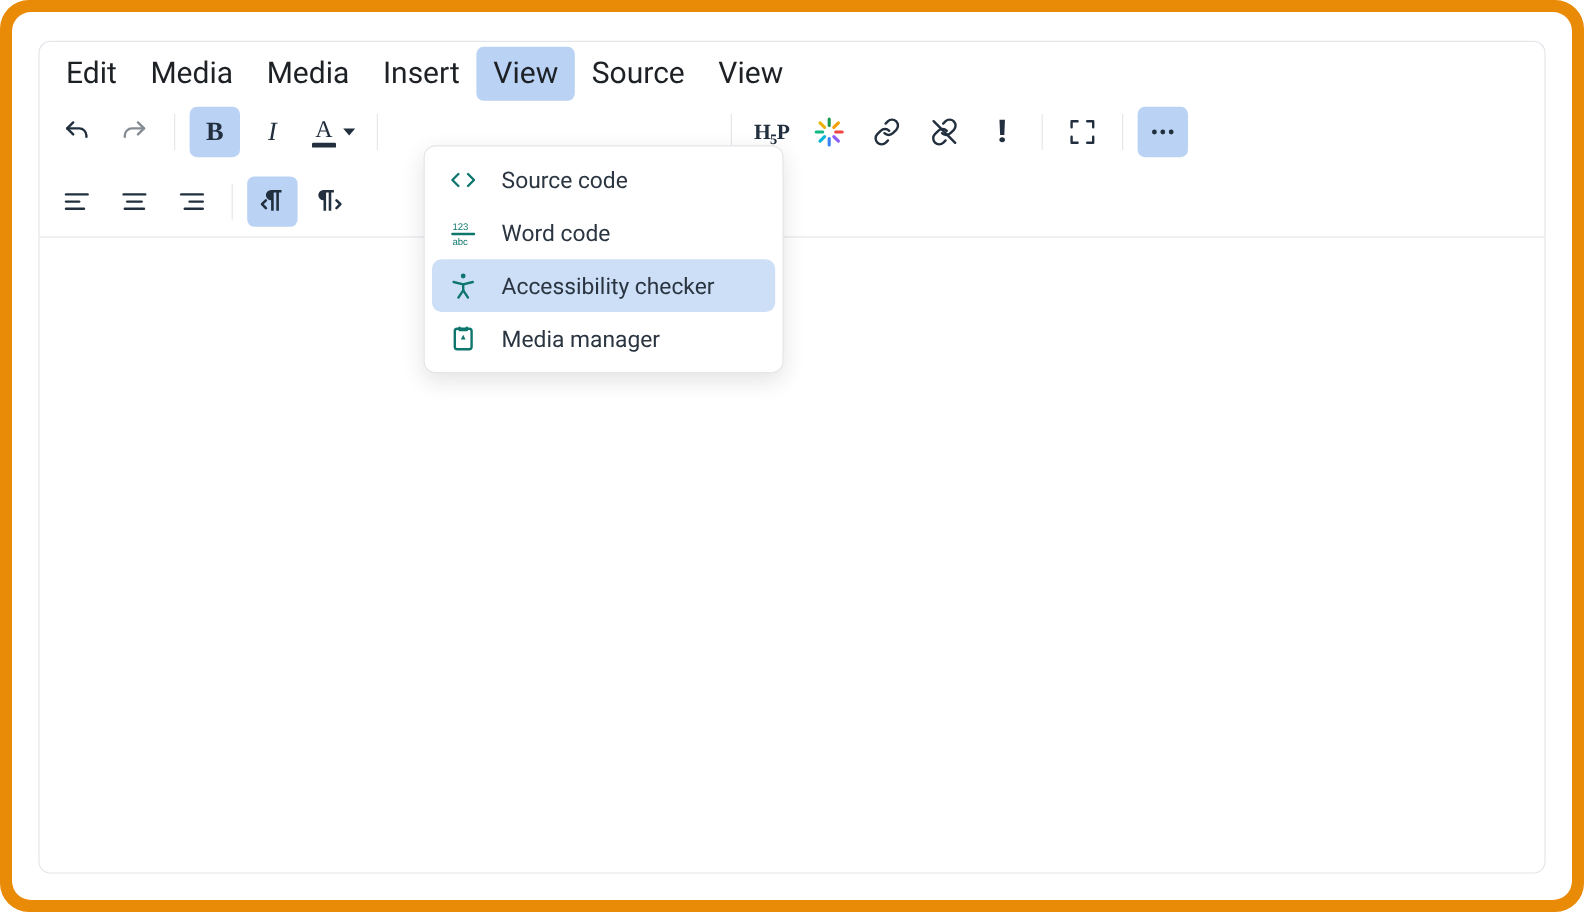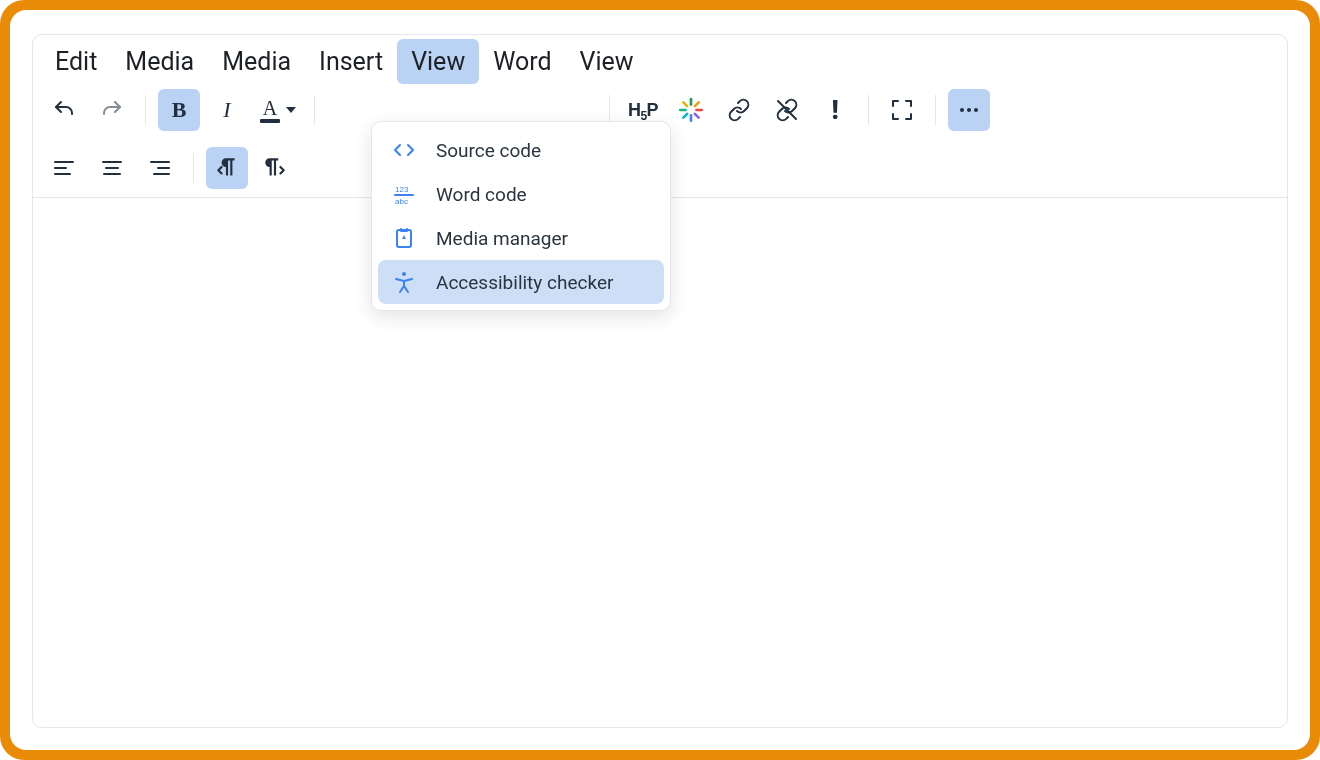--- a/index.html
+++ b/index.html
@@ -64,67 +64,67 @@
   .tbar-btn.faded { color: #222f3e; opacity: .55; }
   .sep-line {
     width: 1px; height: 30px; background: #e4e6ea; margin: 0 6px;
   }
   .svg { display:block; }
   .svg-stroke { fill:none; stroke:currentColor; stroke-width:2; stroke-linecap:round; stroke-linejoin:round; }
   .svg-fill { fill: currentColor; }
   .font-underline-bar { height:4px; background:#222f3e; border-radius:1px; margin-top:1px;}
   .txt-bold { font-weight:800; font-size:22px; font-family:Georgia, serif; }
   .txt-italic { font-style:italic; font-size:22px; font-family:Georgia, serif;}
-  .txt-h5p { font-weight:900; font-size:18px; letter-spacing:-0.5px; font-family: Liberation Sans, sans-serif; position:relative;}
+  .txt-h5p { font-weight:900; font-size:18px; letter-spacing:-0.5px; font-family: Liberation Serif, serif; position:relative;}
   .txt-h5p .sub { font-size:12px; position:relative; top:4px;}
   .caret-down { width:0;height:0; border-left:5px solid transparent; border-right:5px solid transparent; border-top:6px solid currentColor; margin-left:4px;}
   
   .content-area {
     padding: 12px 18px;
     height: calc(100% - 46px - 52px - 52px);
     overflow: auto;
   }
   
   .dropdown {
     position: absolute;
     top: 86px;
-    left: 338px;
+    left: 320px;
     width: 300px;
     background: #fff;
     border: 1px solid #e4e6ea;
     border-radius: 10px;
     box-shadow: 0 6px 18px rgba(30,35,45,.12);
     padding: 6px;
     z-index: 100;
   }
   .dd-item {
     display: flex; align-items: center; gap: 18px;
     padding: 10px 12px;
     border-radius: 8px;
     font-size: 19px;
     color: #2a3541;
   }
   .dd-item.highlight { background: #cddff7; }
-  .dd-icon { width: 28px; display:flex; align-items:flex-start; justify-content:center; color:#3b82f6;}
+  .dd-icon { width: 28px; display:flex; align-items:flex-start; justify-content:center; color:#0f766e;}
   .dd-icon .svg { width:24px; height:24px; }
 </style>
 </head>
 <body>
 
 <div class="orange-frame">
   <div class="inner">
     <div class="editor-card">
 
       <div class="menubar">
         <div class="menu-item">Edit</div>
         <div class="menu-item">Media</div>
         <div class="menu-item">Media</div>
         <div class="menu-item">Insert</div>
         <div class="menu-item active">View</div>
-        <div class="menu-item">Word</div>
+        <div class="menu-item">Source</div>
         <div class="menu-item">View</div>
       </div>
 
       <div class="toolbar-row first">
         <div class="tbar-btn">
           <span>
             <svg class="svg" width="24" height="24" viewBox="0 0 24 24">
                 <path class="svg-stroke" d="M9 14l-5-5 5-5"></path>
                 <path class="svg-stroke" d="M4 9h10a6 6 0 0 1 6 6v1"></path>
               </svg>
@@ -283,39 +283,39 @@
         <div class="dd-item">
           <span class="dd-icon">
             <svg class="svg" viewBox="0 0 24 24">
                 <text x="3" y="10" font-size="8" fill="currentColor" font-family="Arial">123</text>
                 <line class="svg-stroke" x1="3" y1="13" x2="21" y2="13"></line>
                 <text x="3" y="22" font-size="8" fill="currentColor" font-family="Arial">abc</text>
               </svg>
           </span>
           <span>Word code</span>
         </div>
-        <div class="dd-item">
-          <span class="dd-icon">
-            <svg class="svg" viewBox="0 0 24 24">
-                <rect class="svg-stroke" x="5" y="4" width="14" height="17" rx="2"></rect>
-                <path class="svg-stroke" d="M9 3v2h6V3"></path>
-                <path class="svg-fill" d="M12 9l2 4h-4z"></path>
-              </svg>
-          </span>
-          <span>Media manager</span>
-        </div>
         <div class="dd-item highlight">
           <span class="dd-icon">
             <svg class="svg" viewBox="0 0 24 24">
                 <circle class="svg-fill" cx="12" cy="4" r="2"></circle>
                 <path class="svg-stroke" d="M4 9l8 2 8-2"></path>
                 <path class="svg-stroke" d="M12 11v5"></path>
                 <path class="svg-stroke" d="M12 16l-4 6"></path>
                 <path class="svg-stroke" d="M12 16l4 6"></path>
               </svg>
           </span>
           <span>Accessibility checker</span>
         </div>
+        <div class="dd-item">
+          <span class="dd-icon">
+            <svg class="svg" viewBox="0 0 24 24">
+                <rect class="svg-stroke" x="5" y="4" width="14" height="17" rx="2"></rect>
+                <path class="svg-stroke" d="M9 3v2h6V3"></path>
+                <path class="svg-fill" d="M12 9l2 4h-4z"></path>
+              </svg>
+          </span>
+          <span>Media manager</span>
+        </div>
       </div>
 
     </div>
   </div>
 </div>
 
 </body></html>

